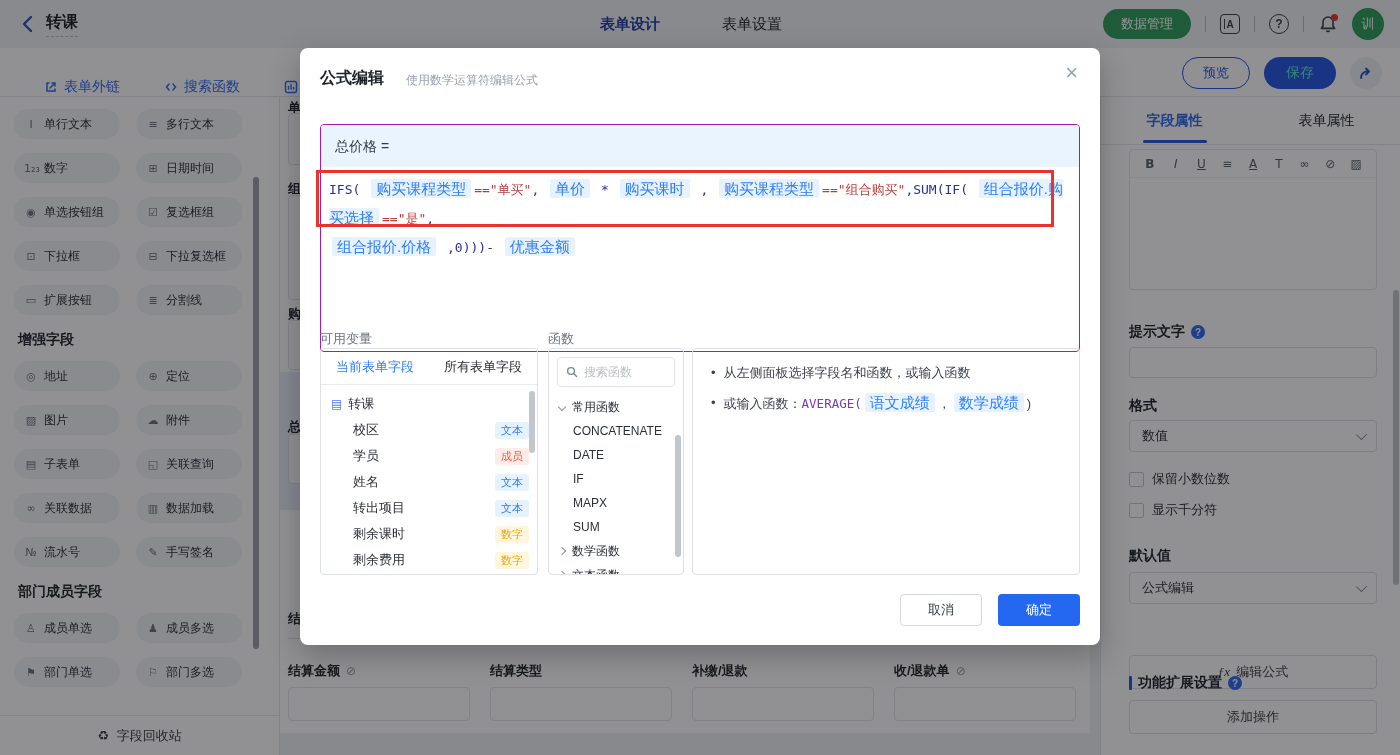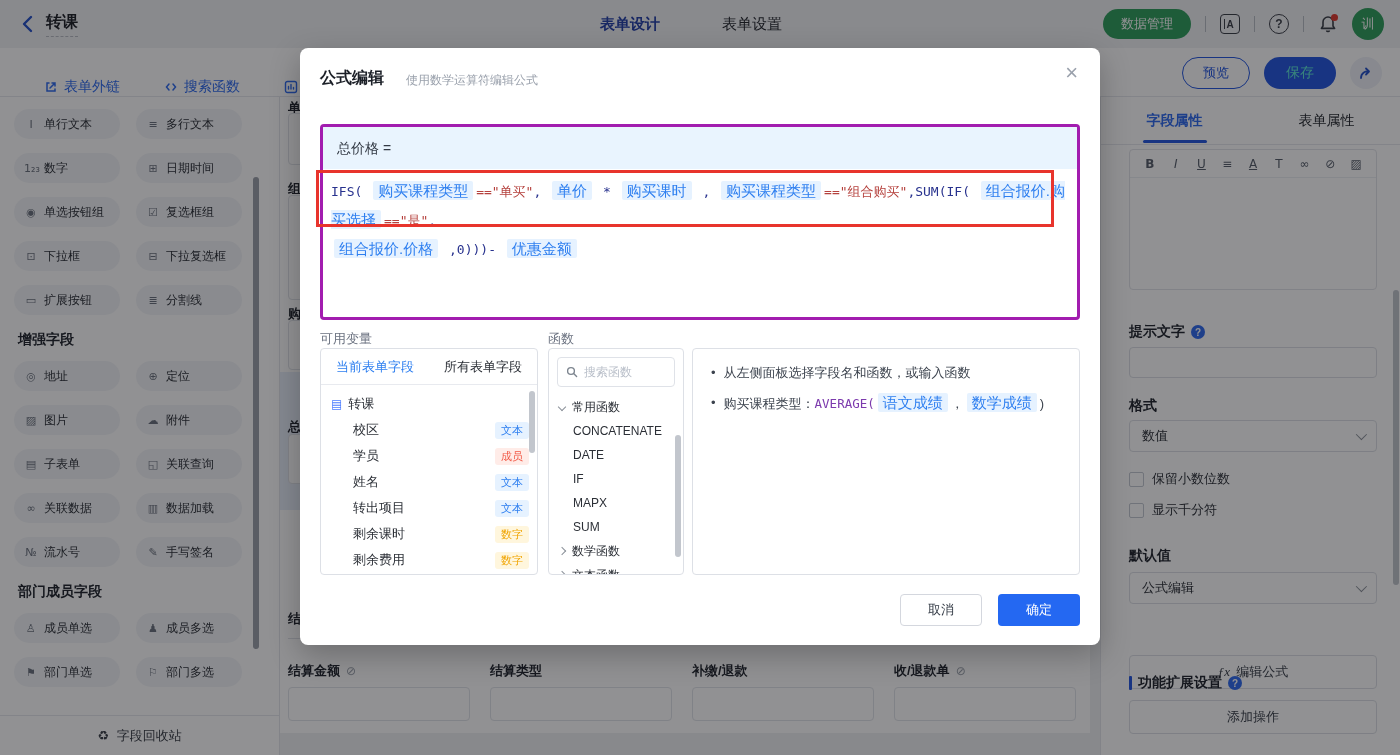--- a/index.html
+++ b/index.html
@@ -72,21 +72,21 @@
   .fx { font-style:italic; font-family:"Liberation Serif",serif; }
 
   
   .overlay { position:absolute; inset:0; background:rgba(10,12,16,0.45); z-index:10; }
 
   
   .modal { position:absolute; left:300px; top:48px; width:800px; height:597px; background:#fff; border-radius:8px; box-shadow:0 10px 30px rgba(0,0,0,0.25); z-index:20; }
   .m-title { position:absolute; left:20px; top:20px; font-size:16px; font-weight:bold; color:#1b1f27; }
   .m-sub { position:absolute; left:106px; top:24px; font-size:12px; color:#9aa1ac; }
   .m-close { position:absolute; right:22px; top:14px; font-size:22px; color:#9aa1ac; cursor:pointer; line-height:1; }
-  .f-editor { position:absolute; left:20px; top:76px; width:760px; height:196px; border:3px solid #a21caf; border-radius:4px; overflow:hidden; }
+  .f-editor { position:absolute; left:20px; top:76px; width:760px; height:228px; border:1px solid #a21caf; border-radius:4px; overflow:hidden; }
   .f-caption { height:42px; background:#e9f4fe; line-height:42px; padding:0 14px; font-size:14px; color:#333a45; }
   .f-body { padding:8px 8px; font-family:"DejaVu Sans Mono","Liberation Mono",monospace; font-size:13px; line-height:28px; color:#28328e; }
   .tok { background:#e6f2ff; color:#2e7ff0; border-radius:2px; padding:1px 5px; margin:0 3px; font-family:"Liberation Sans",sans-serif; font-size:15px; cursor:pointer; }
   .str { color:#b5413d; }
   .red-annotation { position:absolute; left:16px; top:122px; width:738px; height:57px; border:3px solid #e8342c; z-index:5; pointer-events:none; }
   .p-label { position:absolute; top:282px; font-size:13px; color:#6b7280; }
   .var-panel { position:absolute; left:20px; top:300px; width:218px; height:227px; border:1px solid #dde0e6; border-radius:4px; overflow:hidden; }
   .vp-tabs { height:36px; border-bottom:1px solid #e8eaef; display:flex; align-items:center; }
   .vp-tab { flex:1; text-align:center; font-size:13px; color:#2b2f36; cursor:pointer; }
   .vp-tab.active { color:#2e7ff0; }
@@ -470,20 +470,20 @@
       <div class="fn-scroll"></div>
     </div>
 
     <div class="tips-panel">
       <div class="tip-row">
         <span class="tip-dot">•</span>
         <span>从左侧面板选择字段名和函数，或输入函数</span>
       </div>
       <div class="tip-row">
         <span class="tip-dot">•</span>
-        <span id="tip-example"><span>购买课程类型：</span><span class="func-name">AVERAGE(</span><span class="tok">语文成绩</span><span>，</span><span class="tok">数学成绩</span><span>)</span></span>
+        <span id="tip-example"><span>或输入函数：</span><span class="func-name">AVERAGE(</span><span class="tok">语文成绩</span><span>，</span><span class="tok">数学成绩</span><span>)</span></span>
       </div>
     </div>
 
     <button class="btn-cancel">取消</button>
     <button class="btn-ok">确定</button>
   </div>
 </div>
 
 </body></html>

